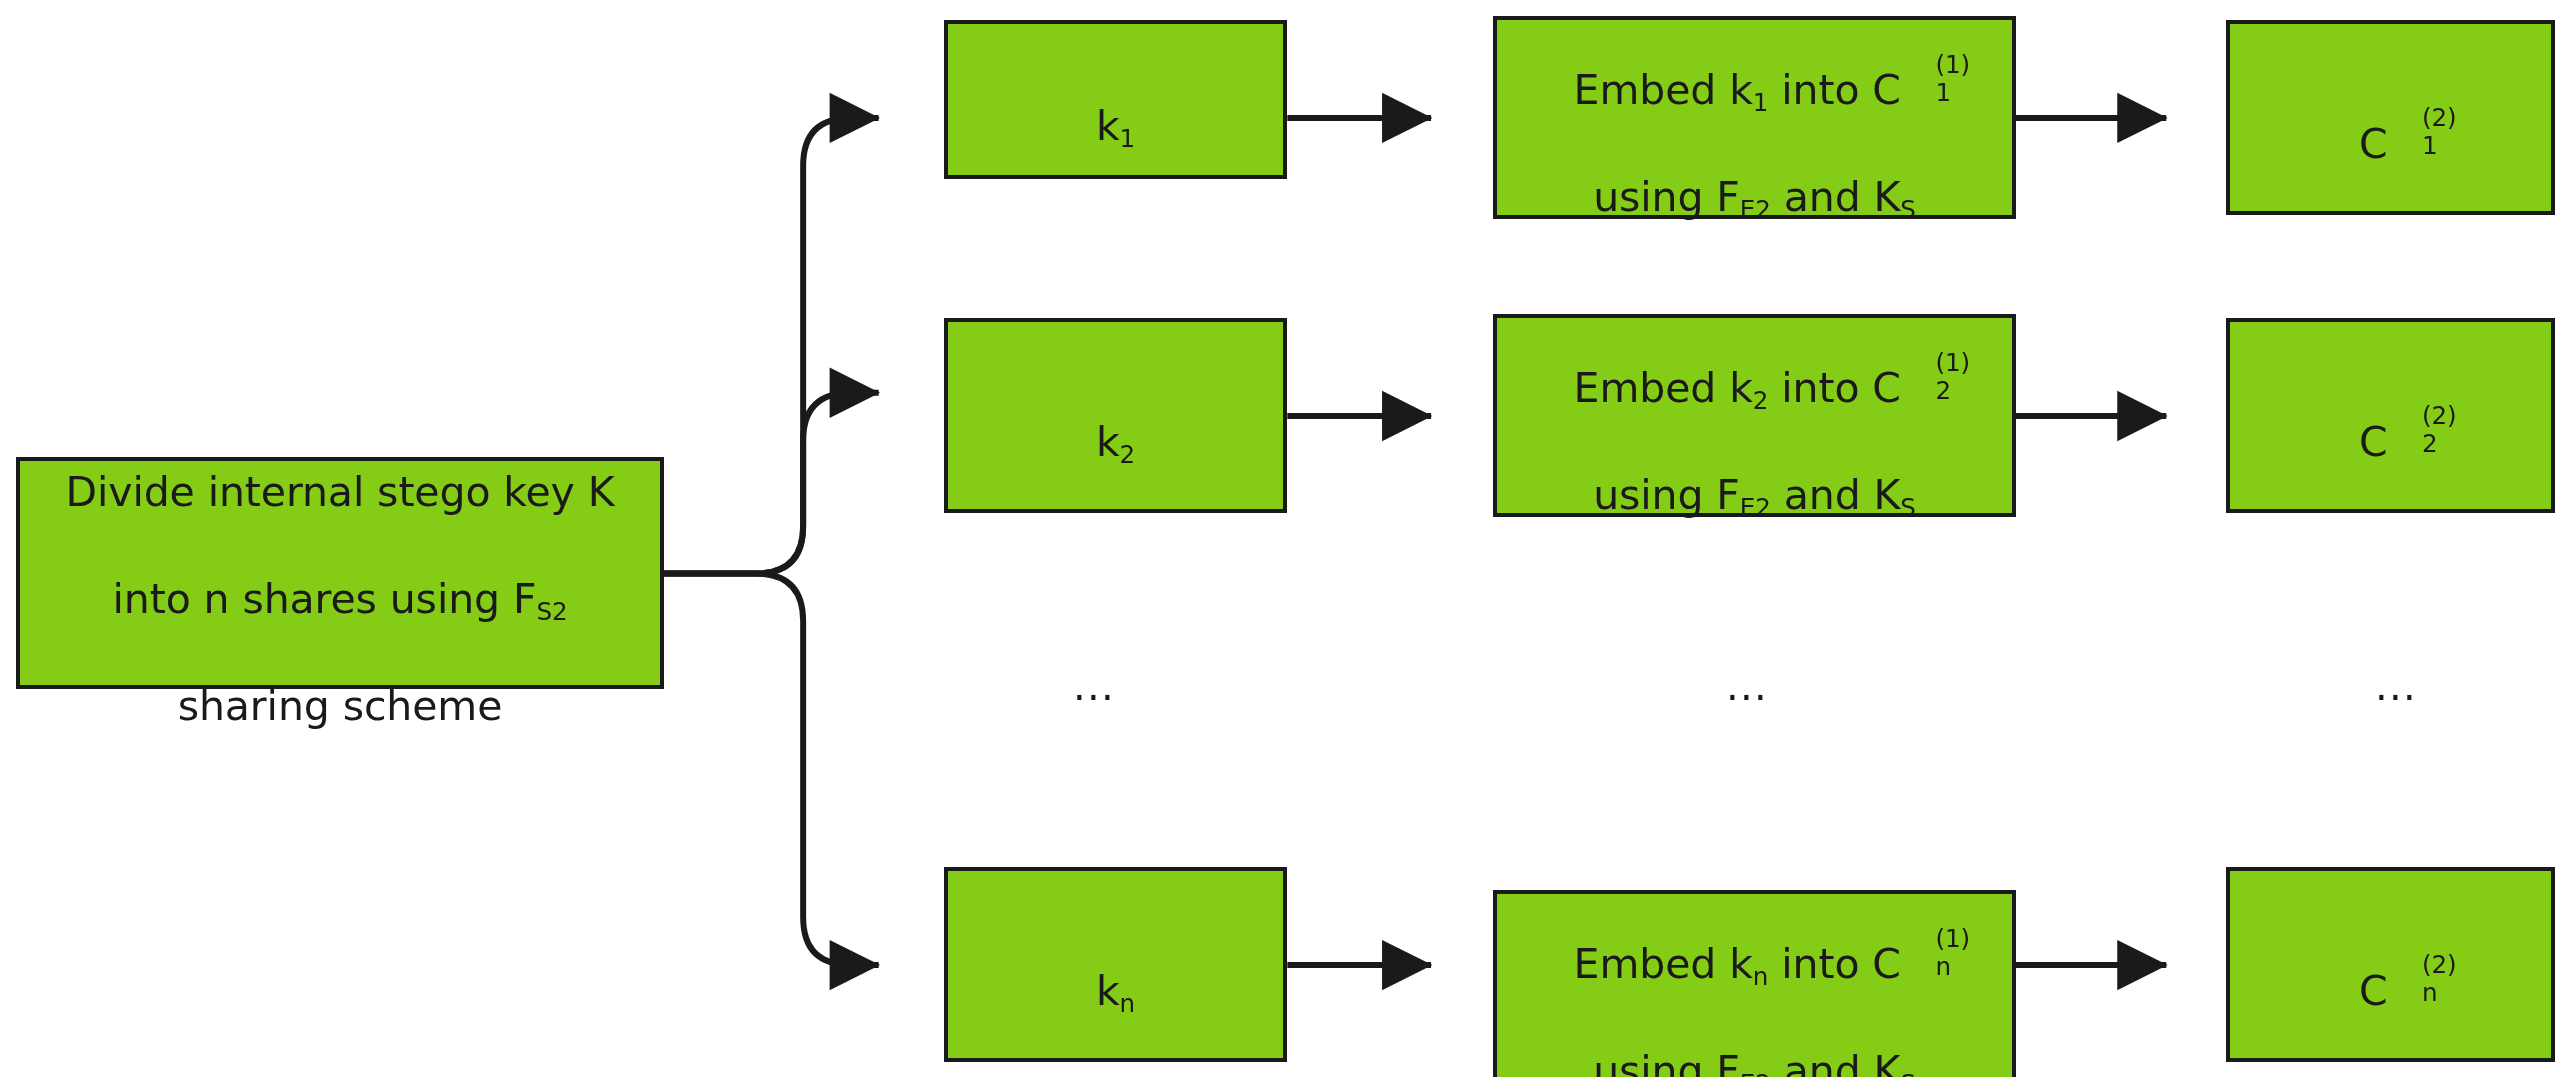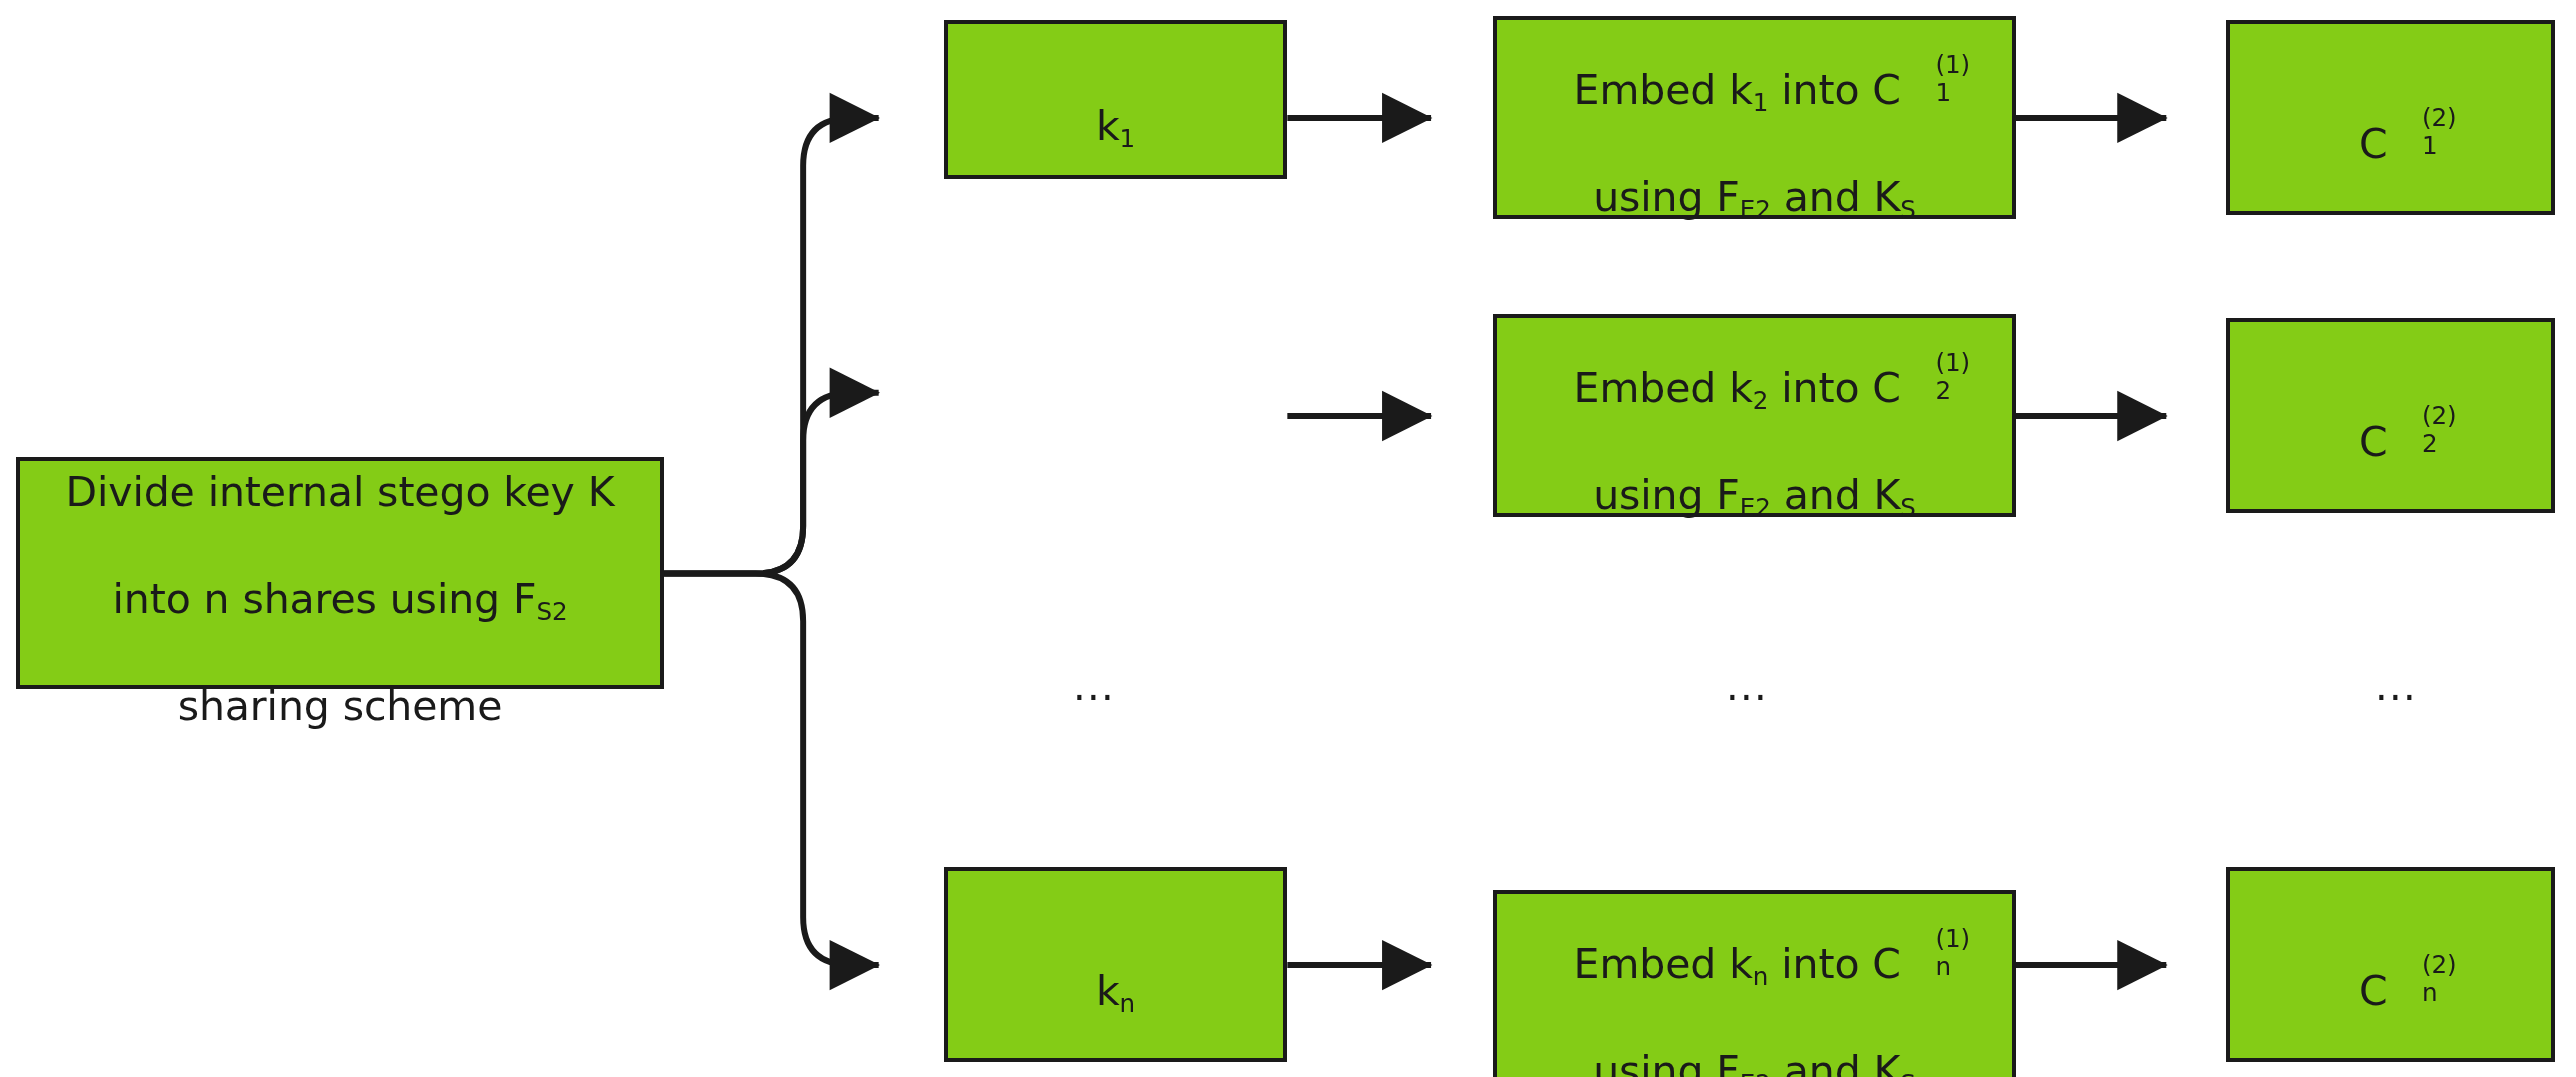--- a/index.html
+++ b/index.html
@@ -112,20 +112,25 @@
       <span>using F</span><sub>E2</sub><span> and K</span><sub>S</sub>
     </div>
   </div>
 
   <div class="node" style="left:2226px;top:20px;width:329px;height:195px;">
     <div class="label">
       <span>C</span><span class="csup"><span class="s-top">(2)</span><span class="s-bot">1</span><span class="spacer">(2)</span></span>
     </div>
   </div>
 
+  <div class="node" style="left:944px;top:318px;width:343px;height:195px;">
+    <div class="label">
+      <span>k</span><sub>2</sub>
+    </div>
+  </div>
 
   <div class="node" style="left:1493px;top:314px;width:523px;height:203px;align-items:center;">
     <div class="label small-pad">
       <span>Embed k</span><sub>2</sub><span> into C</span><span class="csup"><span class="s-top">(1)</span><span class="s-bot">2</span><span class="spacer">(1)</span></span><br>
       <span>using F</span><sub>E2</sub><span> and K</span><sub>S</sub>
     </div>
   </div>
 
   <div class="node" style="left:2226px;top:318px;width:329px;height:195px;">
     <div class="label">

